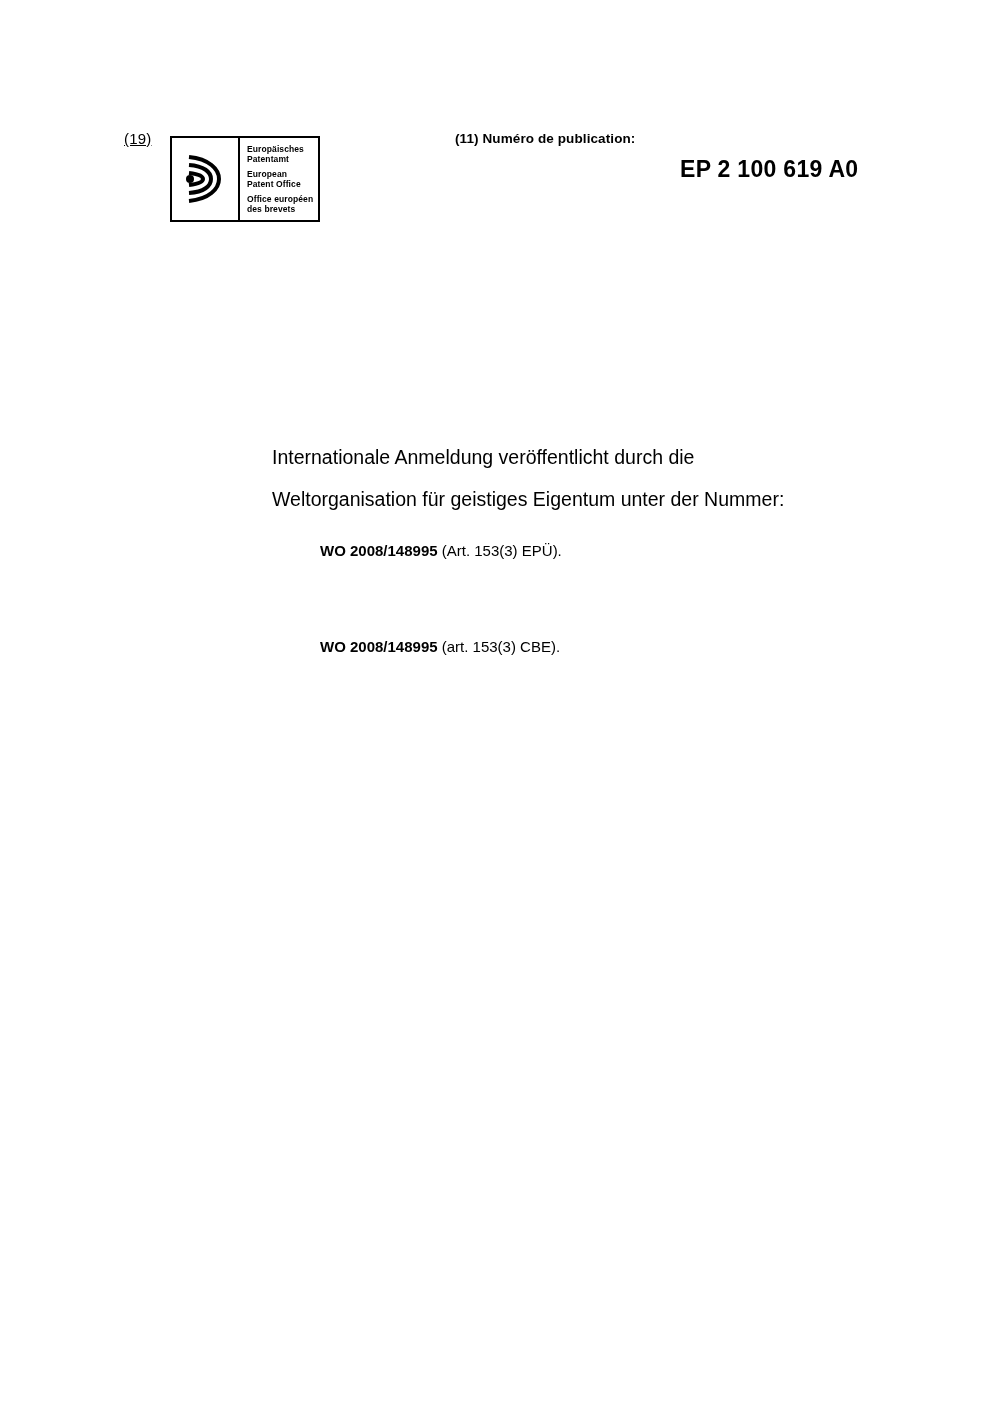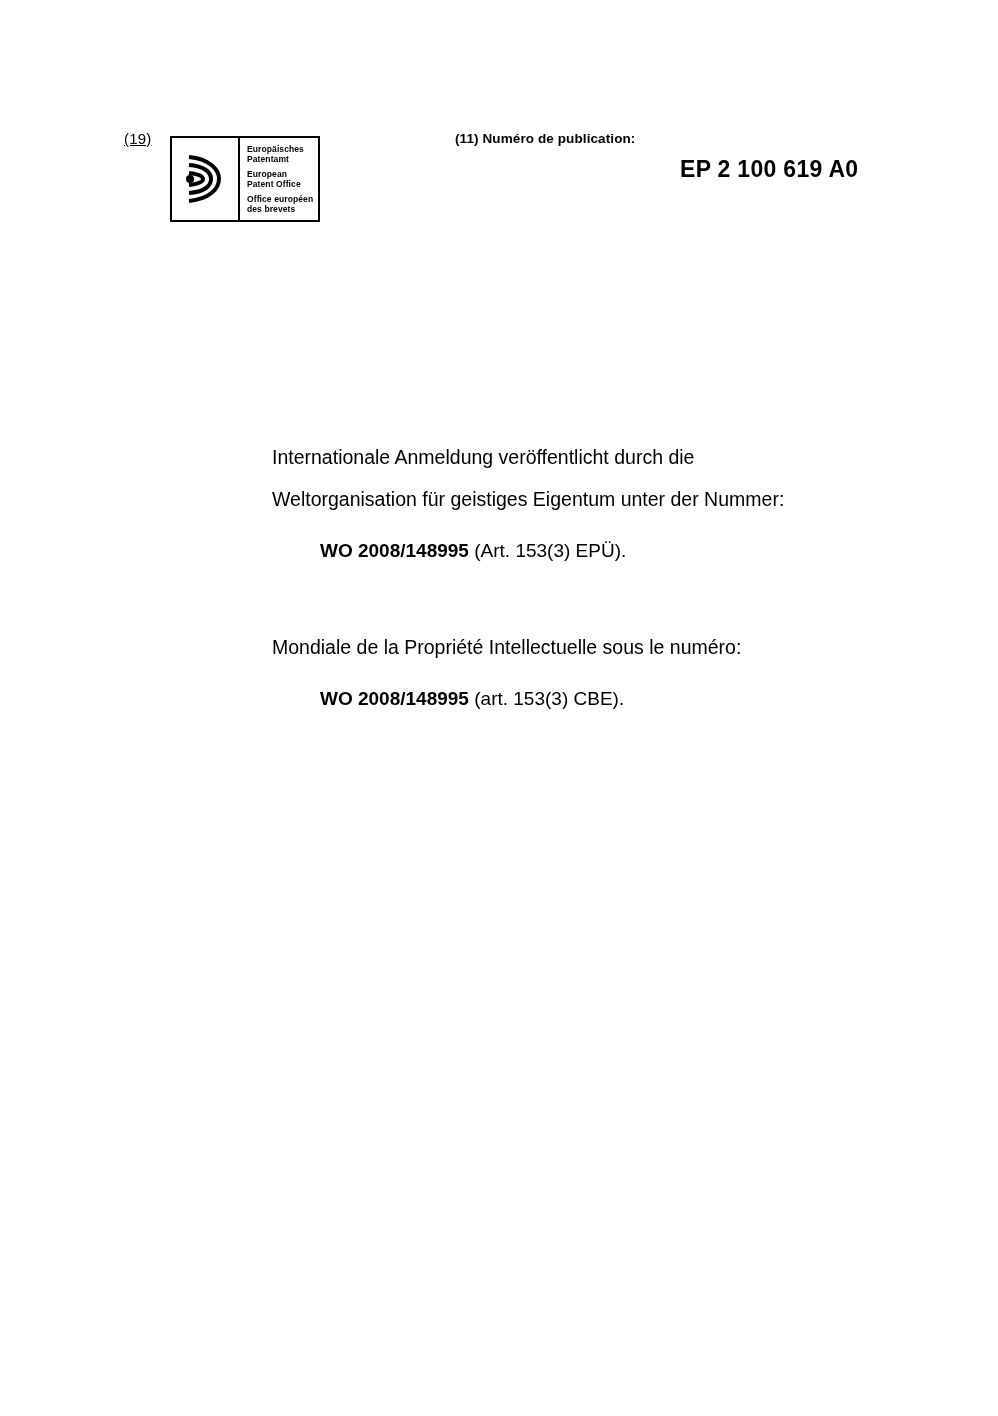--- a/index.html
+++ b/index.html
@@ -110,21 +110,21 @@
   .para { margin-bottom: 54px; }
   .para:last-child { margin-bottom: 0; }
 
   .para-line {
     font-size: 19.5px;
     line-height: 42px;
     white-space: nowrap;
   }
 
   .para-ref {
-    font-size: 19px;
+    font-size: 15px;
     line-height: 42px;
     margin-top: 10px;
     padding-left: 48px;
     white-space: nowrap;
   }
   .para-ref b { font-weight: bold; }
 </style>
 </head>
 <body>
 
@@ -170,18 +170,17 @@
   <div class="body">
 
     <div class="para">
       <div class="para-line">Internationale Anmeldung veröffentlicht durch die</div>
       <div class="para-line">Weltorganisation für geistiges Eigentum unter der Nummer:</div>
       <div class="para-ref"><b>WO 2008/148995</b><span> (Art. 153(3) EPÜ).</span></div>
     </div>
 
 
     <div class="para">
-      <div class="para-line">Mondiale de la Propriété Intellectuelle sous le numéro:</div>
       <div class="para-ref"><b>WO 2008/148995</b><span> (art. 153(3) CBE).</span></div>
     </div>
 
   </div>
 </div>
 
 </body></html>

